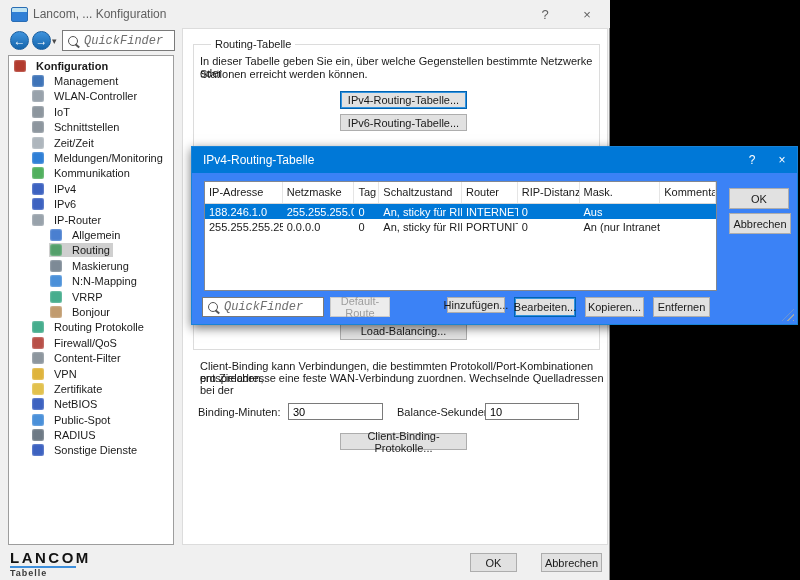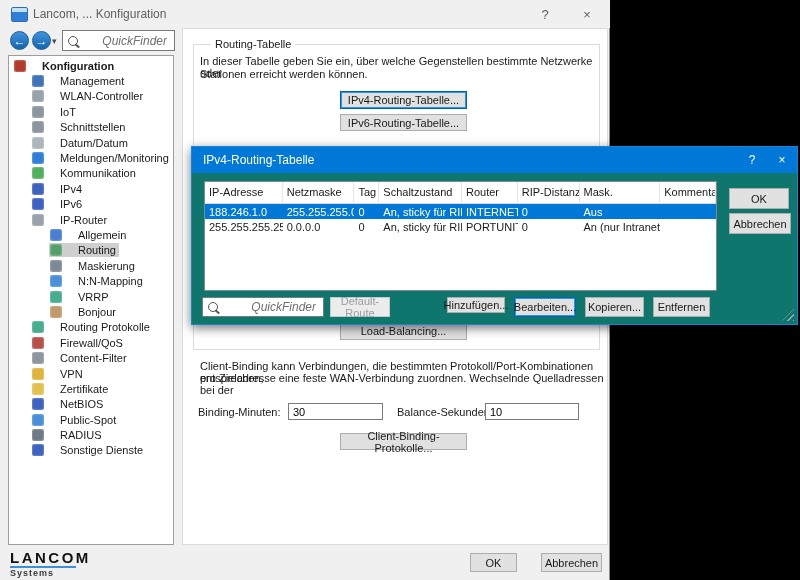--- a/index.html
+++ b/index.html
@@ -14,51 +14,51 @@
   .titlebar{left:0;top:0;width:610px;height:28px;background:#f0f0f0;}
   .app-icon{left:11px;top:7px;width:15px;height:13px;background:linear-gradient(#bfe3f2 0 4px,#2f7fd6 4px 100%);border:1px solid #2a6db4;border-radius:2px;}
   .title-text{left:33px;top:7px;color:#5f5f5f;font-size:12px;}
   .cap-btn{top:6px;width:24px;height:18px;text-align:center;line-height:18px;color:#5f5f5f;font-size:13px;cursor:default;}
   .nav-btn{top:31px;width:19px;height:19px;border-radius:50%;background:linear-gradient(#3f93dd,#1565ab);border:1px solid #185d9e;color:#fff;text-align:center;line-height:18px;font-size:12px;box-sizing:border-box;}
   .nav-caret{left:52px;top:36px;color:#4a4a4a;font-size:9px;}
   .qf-box{border:1px solid #7a7a7a;background:#fff;display:flex;align-items:center;gap:4px;padding:0 5px;box-sizing:border-box;}
   .qf-main{left:62px;top:30px;width:113px;height:21px;}
   .magnifier{width:8px;height:8px;border:1.5px solid #555;border-radius:50%;position:relative;flex:0 0 auto;}
   .magnifier::after{content:"";position:absolute;width:5px;height:1.5px;background:#555;transform:rotate(40deg);left:6px;top:8px;}
-  .qf-box input{border:none;outline:none;flex:1;min-width:0;font-family:Liberation Sans, sans-serif;font-style:italic;font-size:12px;color:#333;background:transparent;text-align:right;}
+  .qf-box input{border:none;outline:none;flex:1;min-width:0;font-family:Liberation Mono, monospace;font-style:italic;font-size:12px;color:#333;background:transparent;}
   .qf-box input::placeholder{color:#6f6f6f;font-style:italic;}
 
   
   .tree{left:8px;top:55px;width:166px;height:490px;background:#fff;border:1px solid #9d9d9d;box-sizing:border-box;overflow:hidden;padding-top:2px;}
   .tree-item{height:15.4px;display:flex;align-items:center;gap:5px;white-space:nowrap;cursor:default;}
   .tree-item .ico{width:12px;height:12px;border-radius:2px;flex:0 0 auto;box-shadow:inset 0 0 2px rgba(255,255,255,.6);}
   .tree-item.lvl0{padding-left:4px;font-weight:bold;}
   .tree-item.lvl1{padding-left:22px;}
   .tree-item.lvl2{padding-left:40px;}
   .tree-item.selected .inner{background:#cfcfcf;}
-  .tree-item .inner{display:flex;align-items:flex-start;gap:16px;padding:1px 3px 1px 1px;}
+  .tree-item .inner{display:flex;align-items:flex-start;gap:10px;padding:1px 3px 1px 1px;}
 
   
   .content{left:182px;top:28px;width:426px;height:517px;background:#fff;border:1px solid #dcdcdc;box-sizing:border-box;}
   .groupbox{left:193px;top:44px;width:407px;height:306px;border:1px solid #dcdcdc;box-sizing:border-box;}
   .group-label{left:201px;top:38px;background:#fff;padding:0 4px;color:#1a1a1a;margin-left:10px;}
   .desc{left:200px;color:#1a1a1a;line-height:12px;}
   .btn{background:#e1e1e1;border:1px solid #adadad;box-sizing:border-box;text-align:center;color:#1a1a1a;font-size:11px;display:flex;align-items:center;justify-content:center;cursor:default;}
   .btn.focus{border:1px solid #0063b1;box-shadow:inset 0 0 0 1px #3393df;}
   .btn.disabled{background:#ececec;border-color:#c9c9c9;color:#9d9d9d;}
   .field-label{color:#1a1a1a;}
   .field{border:1px solid #7a7a7a;background:#fff;box-sizing:border-box;font-size:11px;padding:0 4px;outline:none;font-family:"Liberation Sans","DejaVu Sans",sans-serif;}
 
   
   .logo-main{left:10px;top:549px;font-weight:bold;font-size:15px;letter-spacing:2.5px;color:#121212;}
   .logo-bar{left:10px;top:566px;width:66px;height:2px;background:#3d8edb;}
   .logo-sub{left:10px;top:568px;font-size:9px;font-weight:bold;letter-spacing:1px;color:#3a3a3a;}
 
   
-  .dialog{left:191px;top:146px;width:607px;height:179px;background:#0f766e;border:1px solid #1883d7;box-sizing:border-box;box-shadow:0 3px 10px rgba(0,0,0,.55);z-index:10;}
+  .dialog{left:191px;top:146px;width:607px;height:179px;background:#3b82f6;border:1px solid #1883d7;box-sizing:border-box;box-shadow:0 3px 10px rgba(0,0,0,.55);z-index:10;}
   .dlg-titlebar{left:0;top:0;width:100%;height:26px;background:#0078d7;display:flex;align-items:center;}
   .dlg-title{color:#fff;font-size:12px;margin-left:11px;flex:1;}
   .dlg-cap{width:30px;height:26px;color:#fff;text-align:center;line-height:26px;font-size:12px;}
   .table{left:12px;top:34px;width:513px;height:110px;background:#fff;border:1px solid #828790;box-sizing:border-box;overflow:hidden;}
   .t-header{display:flex;height:21px;border-bottom:1px solid #d9d9d9;}
   .t-hcell{box-sizing:border-box;border-right:1px solid #e5e5e5;padding:4px 0 0 4px;color:#1a1a1a;overflow:hidden;white-space:nowrap;}
   .t-row{display:flex;height:15px;align-items:center;}
   .t-row.selected{background:#0078d7;color:#fff;}
   .t-cell{box-sizing:border-box;padding-left:4px;overflow:hidden;white-space:nowrap;}
   .grip{right:3px;bottom:3px;width:12px;height:12px;background:repeating-linear-gradient(135deg,#9aa7b0 0 1px,transparent 1px 4px);clip-path:polygon(100% 0,100% 100%,0 100%);}
@@ -110,21 +110,21 @@
       </div>
       <div class="tree-item lvl1">
         <span class="inner">
           <span class="ico" style="background: rgb(141, 150, 158);"></span>
           <span>Schnittstellen</span>
         </span>
       </div>
       <div class="tree-item lvl1">
         <span class="inner">
           <span class="ico" style="background: rgb(174, 182, 189);"></span>
-          <span>Datum/Datum</span>
+          <span>Zeit/Zeit</span>
         </span>
       </div>
       <div class="tree-item lvl1">
         <span class="inner">
           <span class="ico" style="background: rgb(47, 127, 214);"></span>
           <span>Meldungen/Monitoring</span>
         </span>
       </div>
       <div class="tree-item lvl1">
         <span class="inner">
@@ -255,21 +255,21 @@
   <div class="abs desc" style="top:360px;">Client-Binding kann Verbindungen, die bestimmten Protokoll/Port-Kombinationen entsprechen,</div>
   <div class="abs desc" style="top:372px;">pro Zieladresse eine feste WAN-Verbindung zuordnen. Wechselnde Quelladressen bei der</div>
   <div class="abs field-label" style="left:198px;top:406px;">Binding-Minuten:</div>
   <input class="abs field" style="left: 288px; top: 403px; width: 95px; height: 17px;" value="30">
   <div class="abs field-label" style="left:397px;top:406px;">Balance-Sekunden:</div>
   <input class="abs field" style="left: 485px; top: 403px; width: 94px; height: 17px;" value="10">
   <div class="abs btn" style="left:340px;top:433px;width:127px;height:17px;">Client-Binding-Protokolle...</div>
 
   <div class="abs logo-main">LANCOM</div>
   <div class="abs logo-bar"></div>
-  <div class="abs logo-sub">Systems</div>
+  <div class="abs logo-sub">Tabelle</div>
   <div class="abs btn" style="left:470px;top:553px;width:47px;height:19px;">OK</div>
   <div class="abs btn" style="left:541px;top:553px;width:61px;height:19px;">Abbrechen</div>
 </div>
 
 <div class="abs dialog">
   <div class="abs dlg-titlebar">
     <span class="dlg-title">IPv4-Routing-Tabelle</span>
     <span class="dlg-cap">?</span>
     <span class="dlg-cap">×</span>
   </div>

